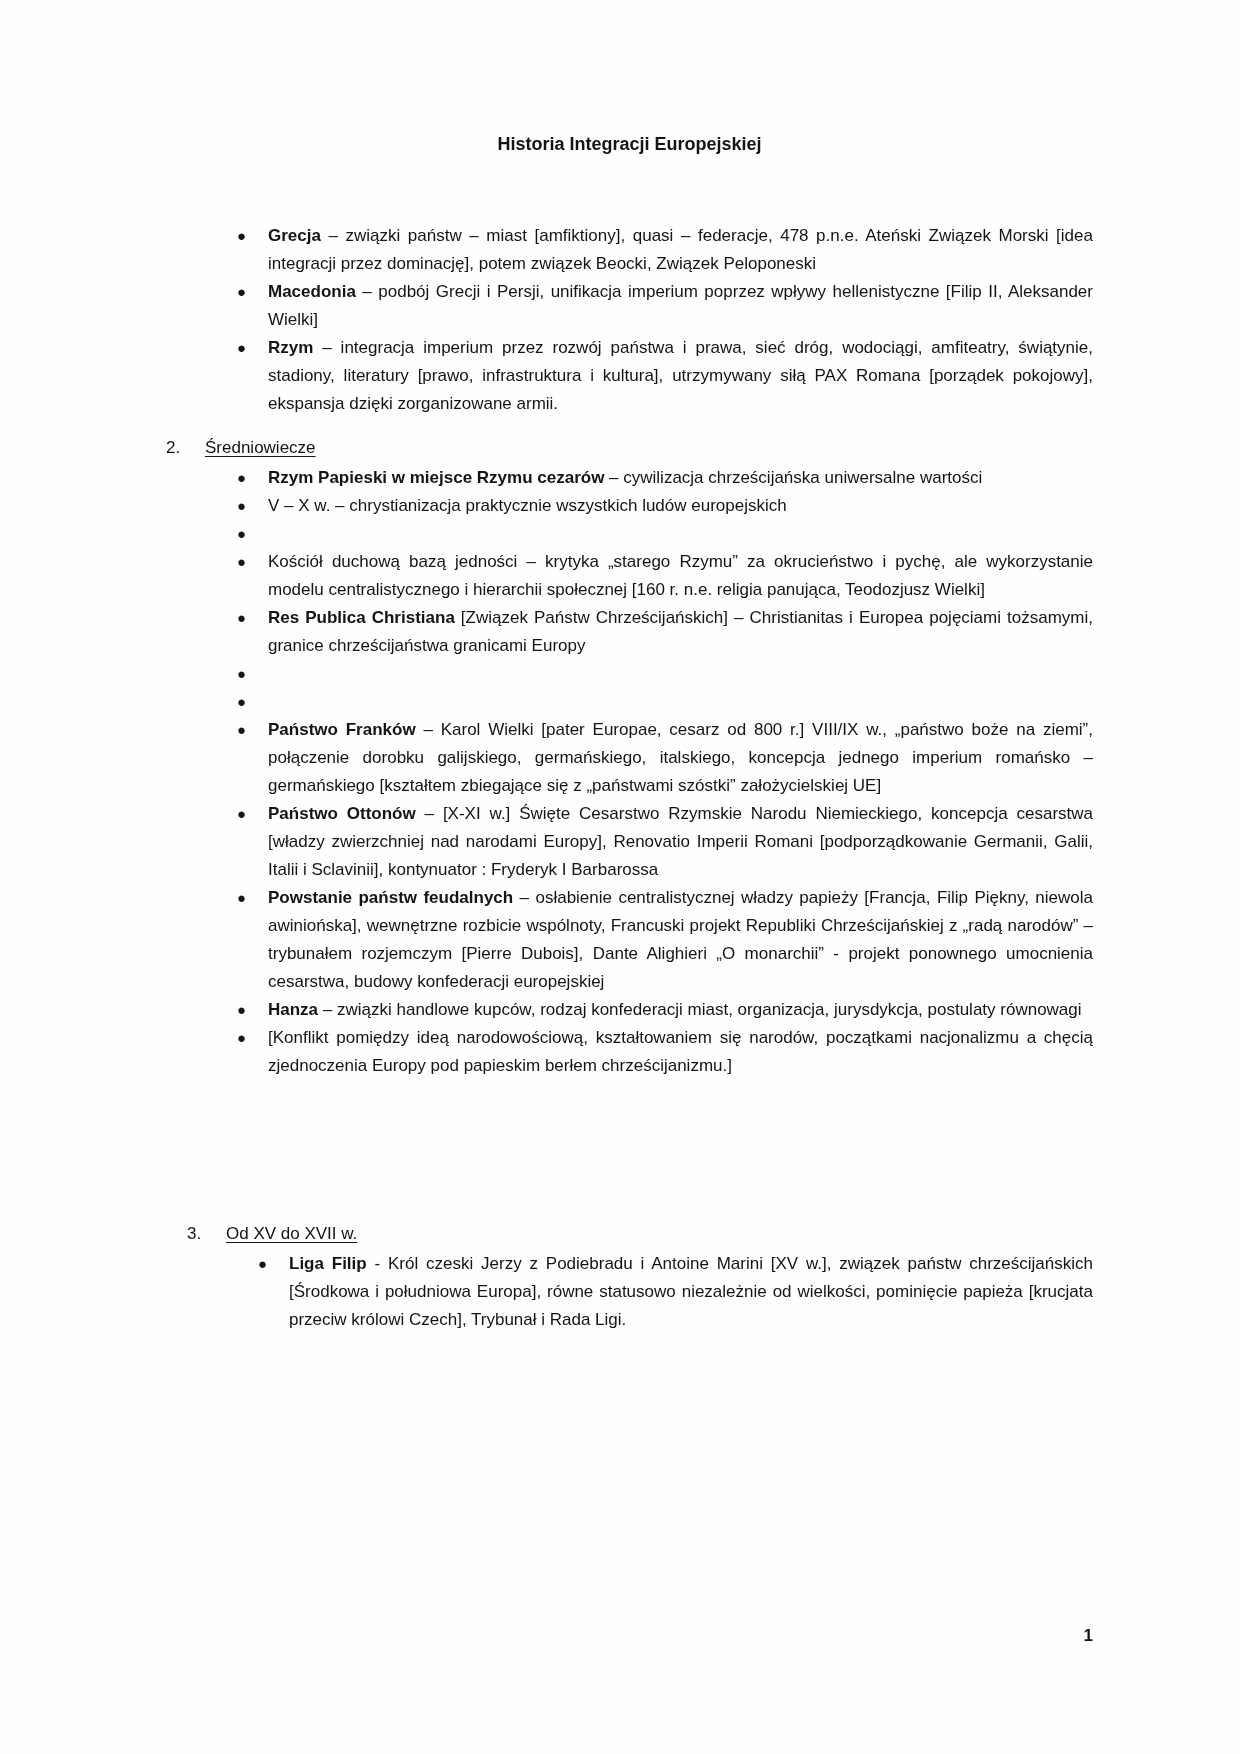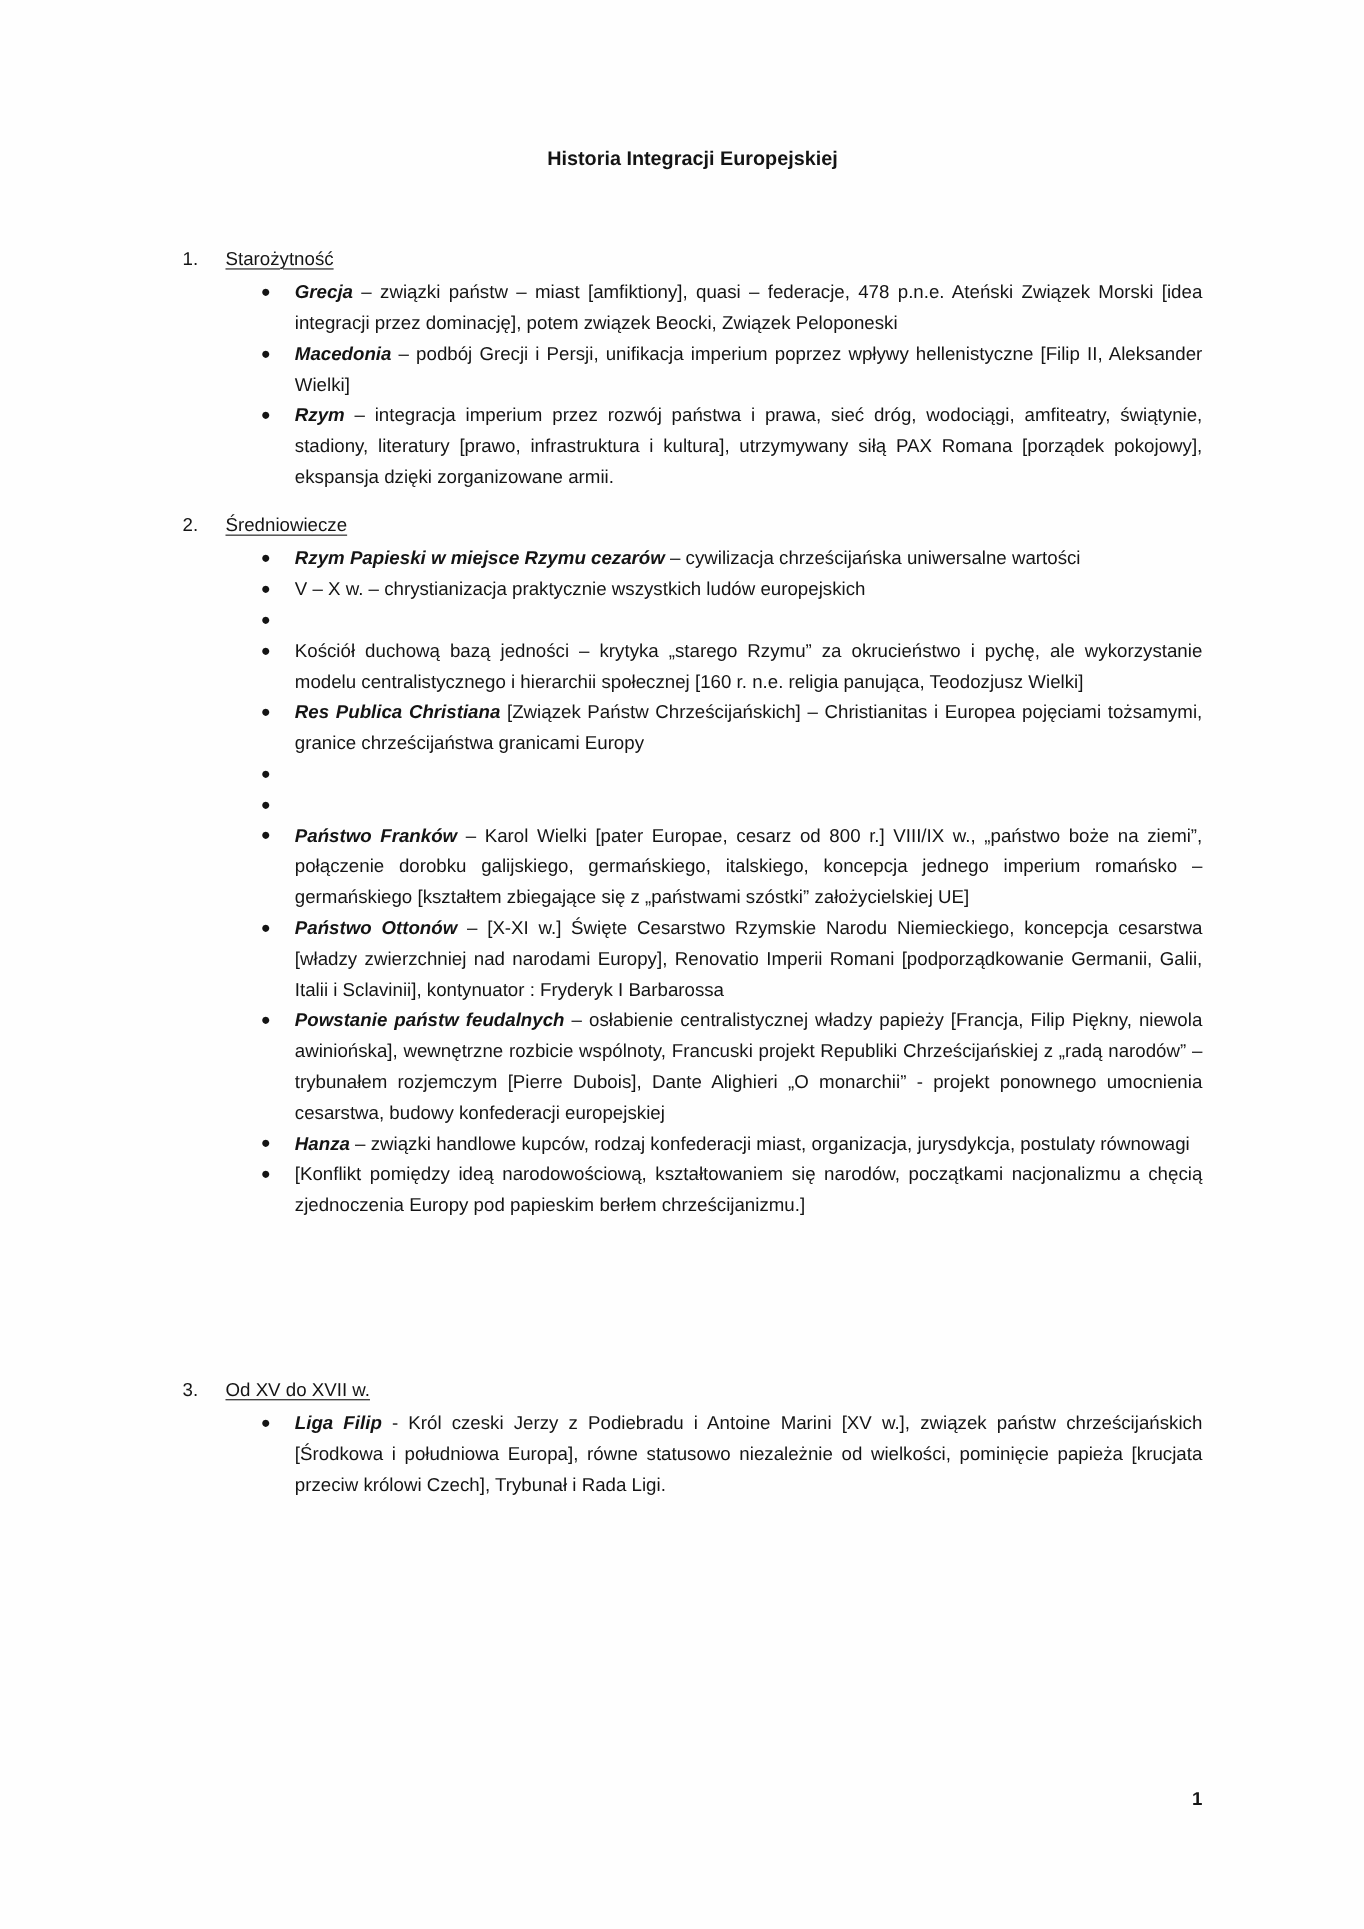--- a/index.html
+++ b/index.html
@@ -23,21 +23,21 @@
   }
   .doc-title {
     margin: 0 0 64px 0;
     text-align: center;
     font-size: 18px;
     font-weight: 700;
     line-height: 28px;
   }
   .section { margin: 0; }
   .section + .section { margin-top: 16px; }
-  .section.gap-lg { margin-top: 140px; }
+  .section.gap-lg { margin-top: 140px; margin-left: 21px; }
   .sec-head { line-height: 28px; margin-bottom: 2px; }
   .sec-num {
     display: inline-block;
     width: 39px;
   }
   .sec-title {
     text-decoration: underline;
     text-underline-offset: 3px;
     text-decoration-thickness: 1.4px;
   }
@@ -52,44 +52,41 @@
   }
   .marker {
     flex: 0 0 31px;
     margin-left: 71px;
     font-size: 15px;
   }
   .btext {
     flex: 1;
     text-align: justify;
   }
-  .b { font-weight: 700; font-style: italic; }
+  .b { font-weight: 700; }
   .u {
     text-underline-offset: 3px;
     text-decoration-thickness: 1.4px;
   }
   .page-number {
     position: absolute;
     top: 1622px;
     right: 147px;
     font-weight: 700;
     line-height: 28px;
   }
 </style>
 </head>
 <body>
 
 <div class="page">
 
   <h1 class="doc-title">Historia Integracji Europejskiej</h1>
 
   <div class="section">
-    <div class="sec-head">
-      <span class="sec-num">1.</span><span class="sec-title">Starożytność</span>
-    </div>
     <ul class="bullets">
       <li class="bullet">
         <span class="marker">●</span>
         <span class="btext"><span class="b">Grecja</span><span> – związki państw – miast [amfiktiony], quasi – federacje, 478 p.n.e. Ateński Związek Morski [idea integracji przez dominację], potem związek Beocki, Związek Peloponeski</span></span>
       </li>
       <li class="bullet">
         <span class="marker">●</span>
         <span class="btext"><span class="b">Macedonia</span><span> – podbój Grecji i Persji, unifikacja imperium poprzez wpływy hellenistyczne [Filip II, Aleksander Wielki]</span></span>
       </li>
       <li class="bullet">

